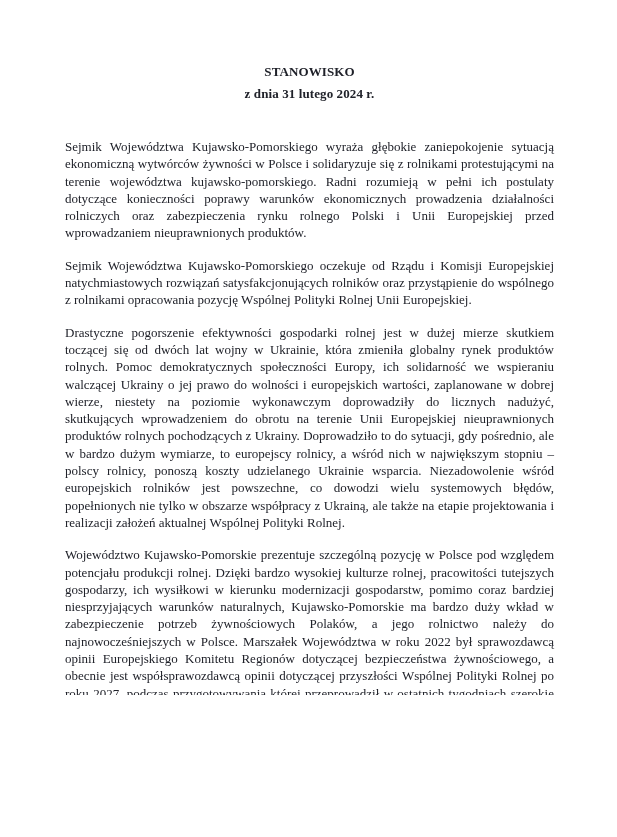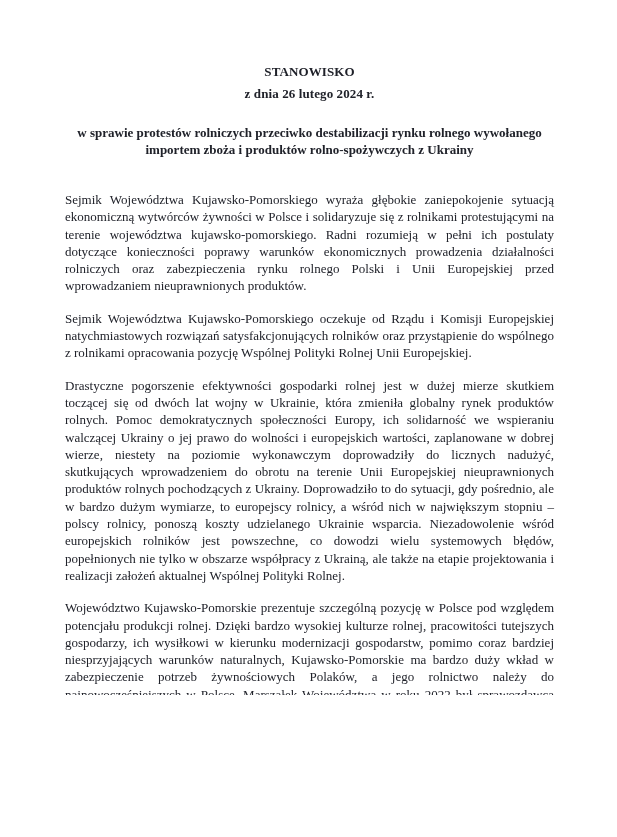--- a/index.html
+++ b/index.html
@@ -50,27 +50,23 @@
   }
 </style>
 </head>
 <body>
 
 <div class="page">
   <div class="content">
 
     <div class="doc-header">
       <div>STANOWISKO</div>
-      <div>z dnia 26 lutego 2024 r.</div>
+      <div>z dnia 31 lutego 2024 r.</div>
     </div>
 
-    <div class="doc-subject">
-      <div>w sprawie protestów rolniczych przeciwko destabilizacji rynku rolnego wywołanego</div>
-      <div>importem zboża i produktów rolno-spożywczych z Ukrainy</div>
-    </div>
 
     <div class="doc-body">
       <p>Sejmik Województwa Kujawsko-Pomorskiego wyraża głębokie zaniepokojenie sytuacją ekonomiczną wytwórców żywności w Polsce i solidaryzuje się z rolnikami protestującymi na terenie województwa kujawsko-pomorskiego. Radni rozumieją w pełni ich postulaty dotyczące konieczności poprawy warunków ekonomicznych prowadzenia działalności rolniczych oraz zabezpieczenia rynku rolnego Polski i Unii Europejskiej przed wprowadzaniem nieuprawnionych produktów.</p>
       <p>Sejmik Województwa Kujawsko-Pomorskiego oczekuje od Rządu i Komisji Europejskiej natychmiastowych rozwiązań satysfakcjonujących rolników oraz przystąpienie do wspólnego z rolnikami opracowania pozycję Wspólnej Polityki Rolnej Unii Europejskiej.</p>
       <p>Drastyczne pogorszenie efektywności gospodarki rolnej jest w dużej mierze skutkiem toczącej się od dwóch lat wojny w Ukrainie, która zmieniła globalny rynek produktów rolnych. Pomoc demokratycznych społeczności Europy, ich solidarność we wspieraniu walczącej Ukrainy o jej prawo do wolności i europejskich wartości, zaplanowane w dobrej wierze, niestety na poziomie wykonawczym doprowadziły do licznych nadużyć, skutkujących wprowadzeniem do obrotu na terenie Unii Europejskiej nieuprawnionych produktów rolnych pochodzących z Ukrainy. Doprowadziło to do sytuacji, gdy pośrednio, ale w bardzo dużym wymiarze, to europejscy rolnicy, a wśród nich w największym stopniu – polscy rolnicy, ponoszą koszty udzielanego Ukrainie wsparcia. Niezadowolenie wśród europejskich rolników jest powszechne, co dowodzi wielu systemowych błędów, popełnionych nie tylko w obszarze współpracy z Ukrainą, ale także na etapie projektowania i realizacji założeń aktualnej Wspólnej Polityki Rolnej.</p>
       <p>Województwo Kujawsko-Pomorskie prezentuje szczególną pozycję w Polsce pod względem potencjału produkcji rolnej. Dzięki bardzo wysokiej kulturze rolnej, pracowitości tutejszych gospodarzy, ich wysiłkowi w kierunku modernizacji gospodarstw, pomimo coraz bardziej niesprzyjających warunków naturalnych, Kujawsko-Pomorskie ma bardzo duży wkład w zabezpieczenie potrzeb żywnościowych Polaków, a jego rolnictwo należy do najnowocześniejszych w Polsce. Marszałek Województwa w roku 2022 był sprawozdawcą opinii Europejskiego Komitetu Regionów dotyczącej bezpieczeństwa żywnościowego, a obecnie jest współsprawozdawcą opinii dotyczącej przyszłości Wspólnej Polityki Rolnej po roku 2027, podczas przygotowywania której przeprowadził w ostatnich tygodniach szerokie konsultacje. Powyższe nie tylko upoważnia Sejmik Województwa Kujawsko-Pomorskiego do zainteresowania się problematyką rozwoju rolnictwa, ale wręcz stanowi zobowiązanie do</p>
     </div>
 
   </div>
 </div>

